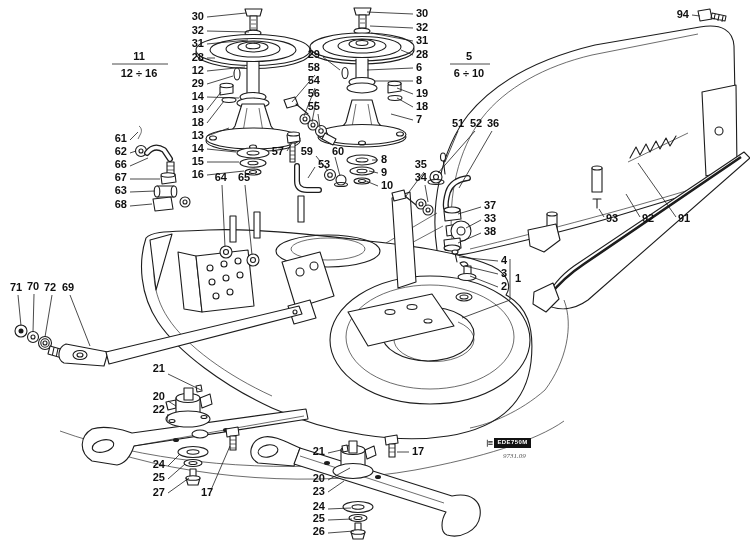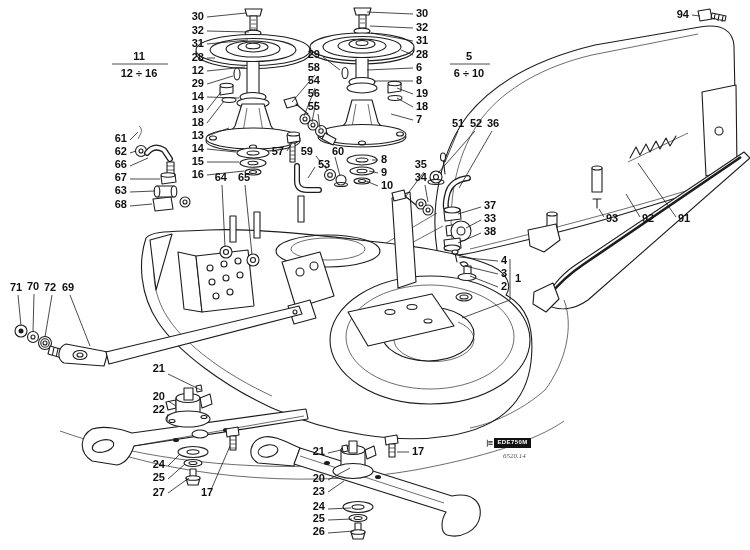--- a/index.html
+++ b/index.html
@@ -473,14 +473,14 @@
         <line x1="510" y1="259" x2="510" y2="300" class="leader"></line>
         <line x1="510" y1="300" x2="462" y2="318" class="leader"></line>
         <text x="515" y="282" text-anchor="start" class="lbl">1</text>
       </g>
     </svg>
 
 <div class="logo">
   <span class="logo-mark">|≡</span>
   <span class="logo-box">EDE750M</span>
 </div>
-<div class="logo-num">6520.14</div>
+<div class="logo-num">9731.09</div>
 </div>
 
 </body></html>

